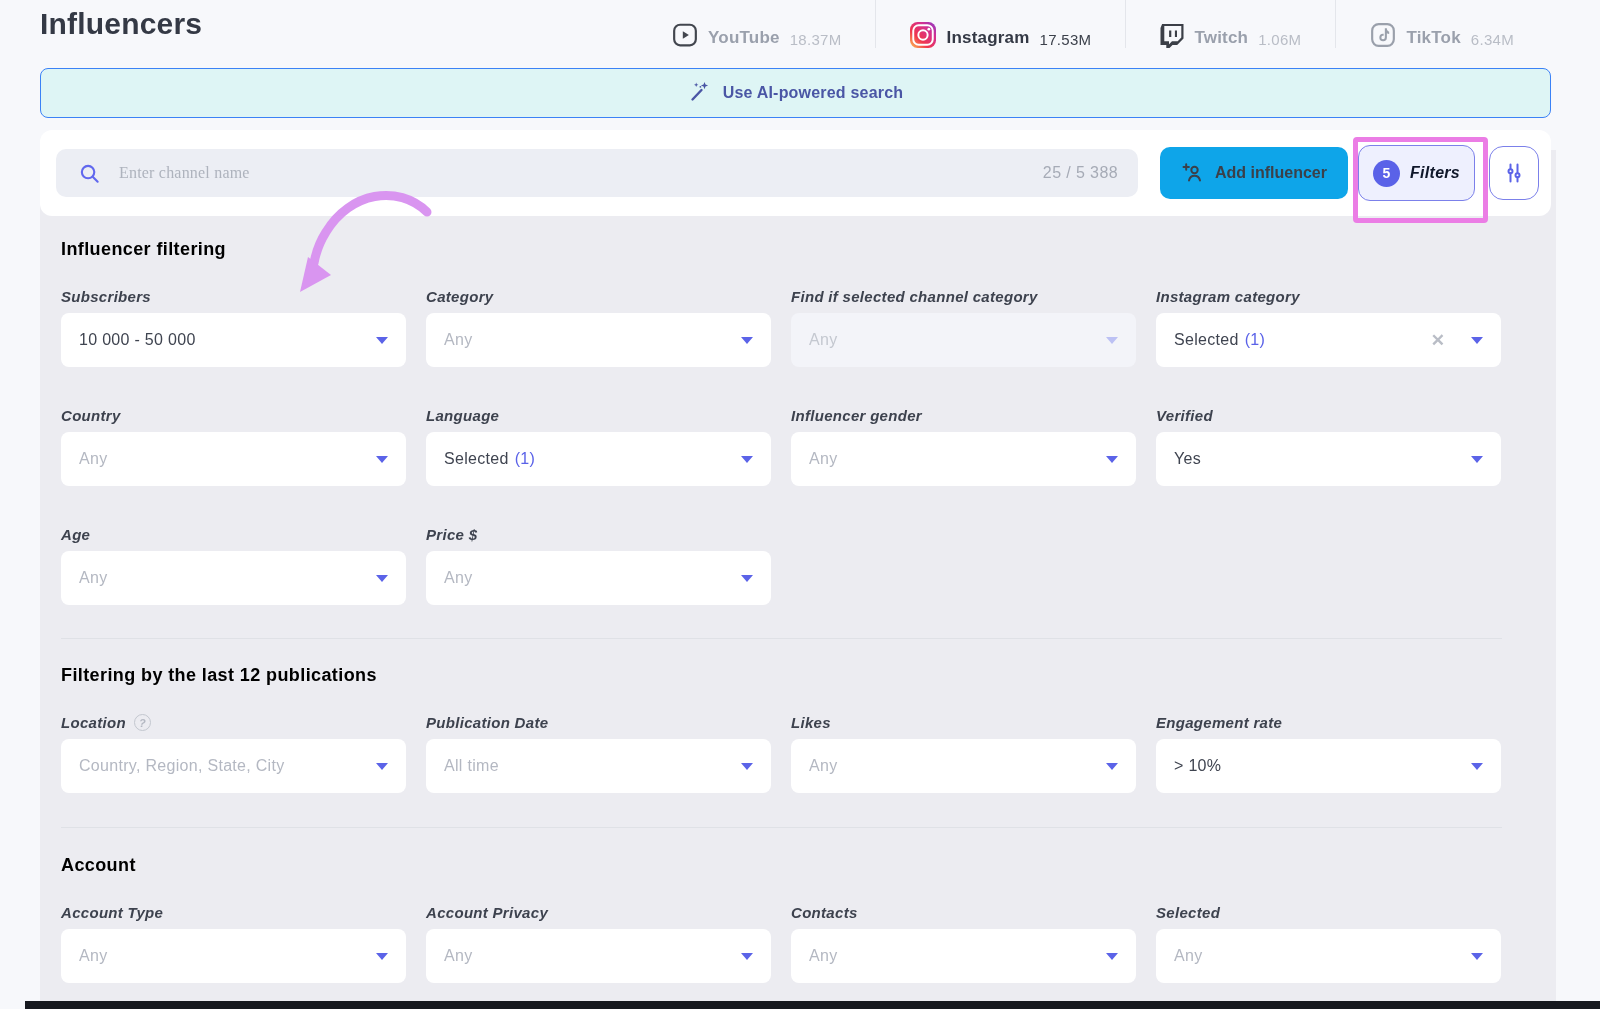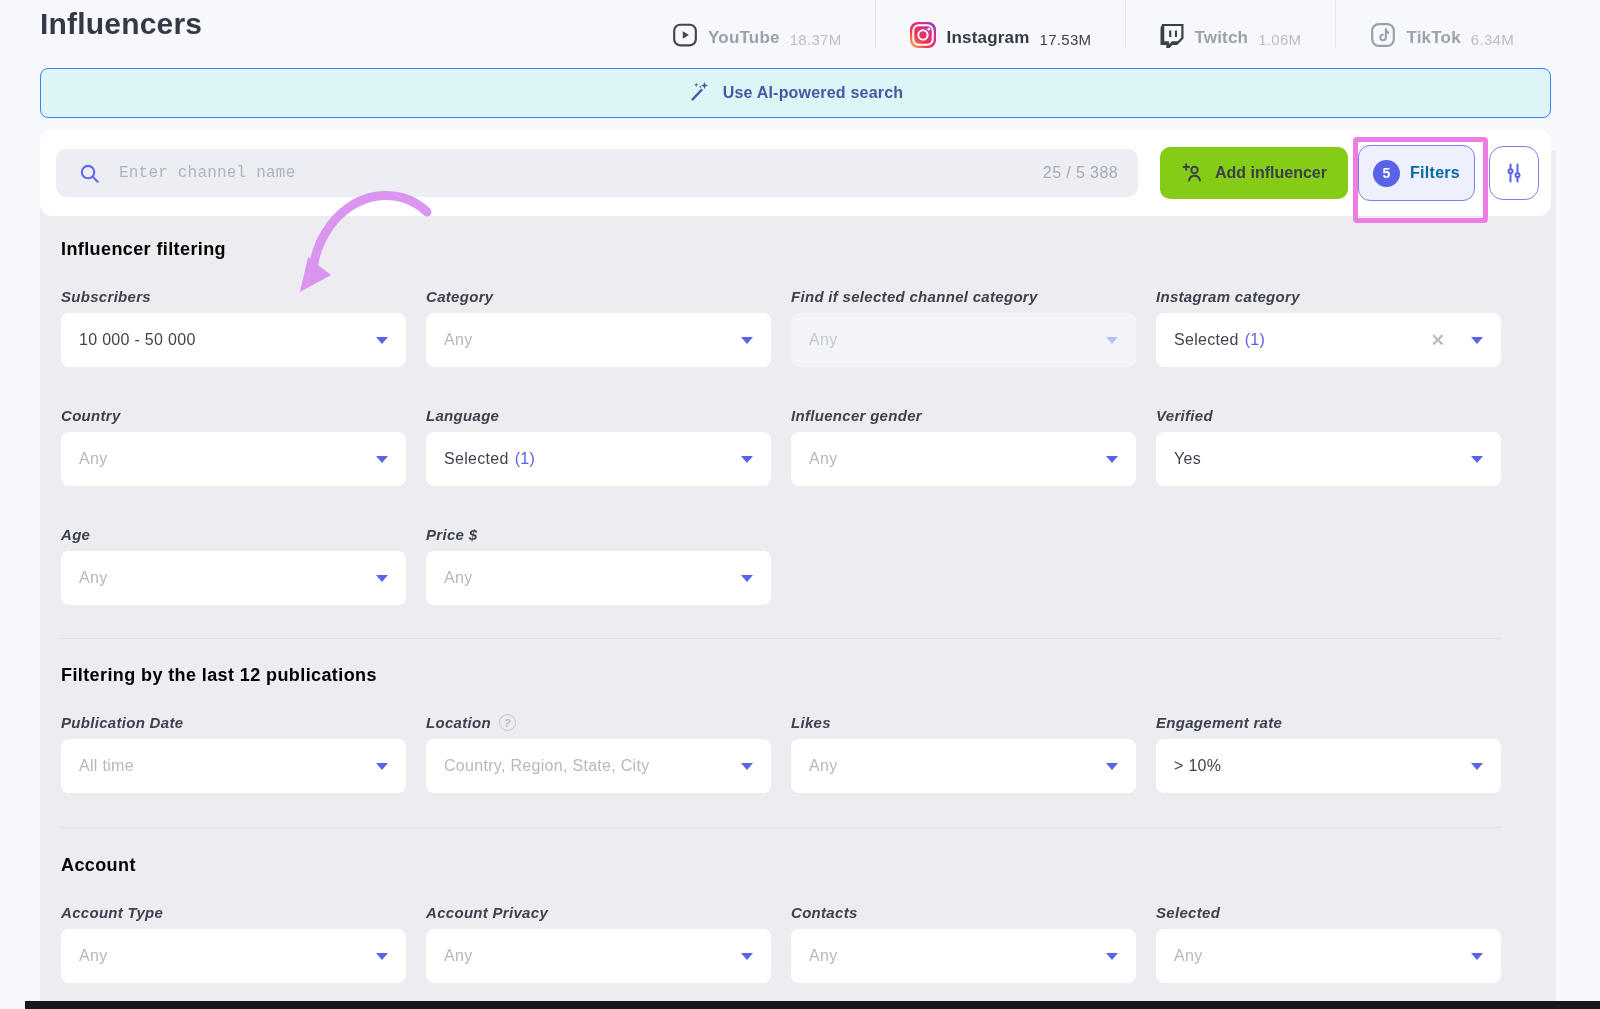--- a/index.html
+++ b/index.html
@@ -37,42 +37,42 @@
     background:#ffffff; border-radius:12px; display:flex; align-items:center;
     padding:0 12px 0 16px; z-index:2;
   }
   .search-box {
     flex:0 0 1082px; height:48px; background:#eceef4; border-radius:10px;
     display:flex; align-items:center; padding:0 20px 0 22px; margin-right:22px;
   }
   .search-box svg { flex:0 0 auto; }
   .search-input-field {
     flex:1; border:none; outline:none; background:transparent;
-    font-family:Liberation Mono, monospace; font-size:16px; color:#3f4450;
+    font-family:Liberation Serif, serif; font-size:16px; color:#3f4450;
     margin-left:18px; letter-spacing:.2px;
   }
   .search-input-field::placeholder { color:#aeb3bd; }
   .result-count { font-size:16px; color:#a6abb6; letter-spacing:.4px; white-space:nowrap; }
 
   .add-btn {
-    width:188px; height:52px; background:#84cc16; border:none; border-radius:10px;
+    width:188px; height:52px; background:#0ea5e9; border:none; border-radius:10px;
     display:flex; align-items:center; justify-content:center; gap:10px; cursor:pointer;
     font-family:"Liberation Sans", sans-serif; font-size:16px; font-weight:700; color:#3b4049;
     margin-right:10px;
   }
   .filters-btn {
     width:117px; height:56px; background:#eef0fe; border:1.5px solid #7b80ea; border-radius:12px;
     display:flex; align-items:center; justify-content:center; gap:10px; cursor:pointer;
     font-family:"Liberation Sans", sans-serif;
   }
   .filters-badge {
     width:27px; height:27px; border-radius:50%; background:#5a62e8; color:#ffffff;
     font-size:14px; font-weight:700; display:flex; align-items:center; justify-content:center;
   }
-  .filters-label { font-size:16px; font-weight:600; color:#0369a1; letter-spacing:.3px; }
+  .filters-label { font-size:16px; font-weight:600; color:#0f172a; letter-spacing:.3px;font-style:italic; }
   .sliders-btn {
     width:50px; height:54px; margin-left:14px; background:#ffffff; border:1.5px solid #7b80ea;
     border-radius:14px; display:flex; align-items:center; justify-content:center; cursor:pointer;
   }
 
   
   .panel {
     position:absolute; top:150px; left:40px; width:1516px; bottom:0;
     background:#ececf1; z-index:1;
   }
@@ -213,34 +213,34 @@
 
     </div>
 
     <div class="divider d1"></div>
 
     <div class="section-label s2">Filtering by the last 12 publications</div>
 
     <div class="fgrid">
 
       <div>
-        <div class="flabel">Publication Date</div>
-        <div class="select ph">
-          <span class="val">All time</span>
-          <span class="caret"></span>
-        </div>
-      </div>
-
-      <div>
         <div class="flabel">
           <span>Location</span>
           <span class="help-icon">?</span>
         </div>
         <div class="select ph">
           <span class="val">Country, Region, State, City</span>
+          <span class="caret"></span>
+        </div>
+      </div>
+
+      <div>
+        <div class="flabel">Publication Date</div>
+        <div class="select ph">
+          <span class="val">All time</span>
           <span class="caret"></span>
         </div>
       </div>
 
       <div>
         <div class="flabel">Likes</div>
         <div class="select ph">
           <span class="val">Any</span>
           <span class="caret"></span>
         </div>

